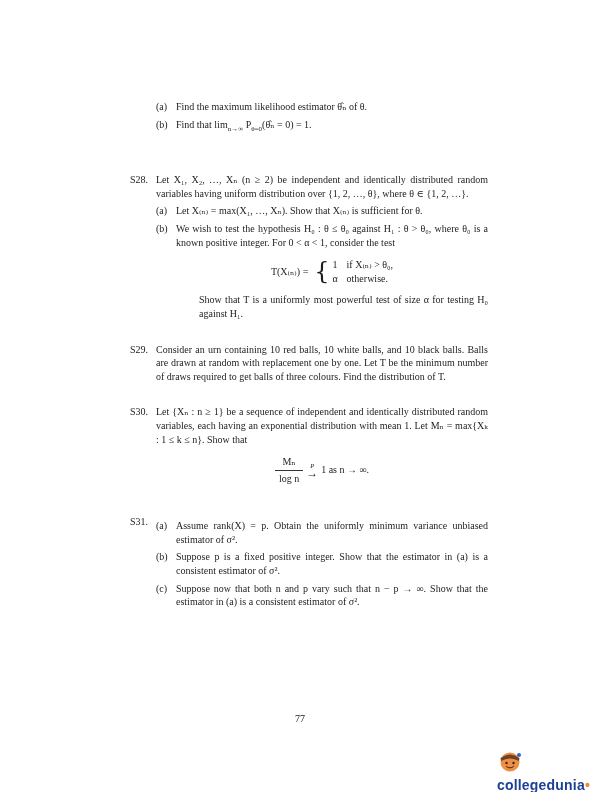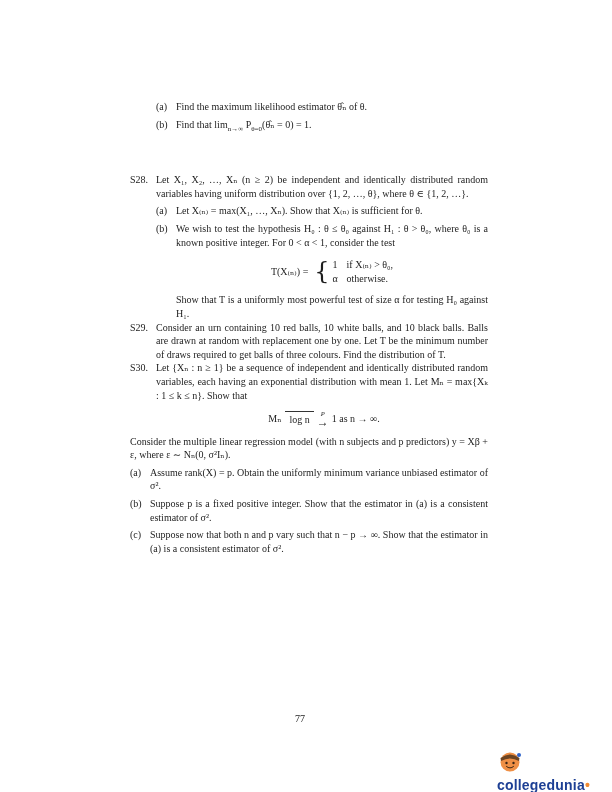--- a/index.html
+++ b/index.html
@@ -18,38 +18,38 @@
   .content { position:absolute; left:130px; top:96px; width:358px; }
   .jt { text-align:justify; }
 
   
   .carryover { margin-left:26px; }
   .part { display:flex; margin-top:4px; }
   .part-label { width:20px; flex:none; }
   .part-text { flex:1; }
 
   
-  .question { display:flex; }
+  .question { display:flex; margin-top:22px; }
   .question.first { margin-top:42px;justify-content:space-between; }
   .qid { width:26px; flex:none; }
   .qbody { flex:1; }
   .parts { margin-top:4px; }
 
   sub { font-size:7px; line-height:0; }
 
   
   .formula-row { display:flex; justify-content:center; align-items:center; margin:9px 0 8px 0; }
   .flhs { margin-right:4px; }
   .brace { font-size:24px; font-weight:300; line-height:1; margin:0 3px 2px 2px; font-family:"DejaVu Serif",serif; }
   .cases { display:inline-flex; flex-direction:column; text-align:left; }
   .case-row { display:flex; }
   .case-val { width:14px; flex:none; }
-  .after-formula { margin-top:2px; }
+  .after-formula { margin-top:2px;margin-left:23px; }
 
-  .frac { display:inline-flex; flex-direction:row; align-items:center; }
+  .frac { display:inline-flex; flex-direction:column; align-items:center; }
   .frac .num { display:block; padding:0 4px 1px 4px; text-align:center; }
   .frac .den { display:block; border-top:0.9px solid #333; padding:1px 4px 0 4px; text-align:center; }
   .arrow-stack { display:inline-flex; flex-direction:column; align-items:center; margin:0 3px; }
   .arrow-label { font-size:6.5px; font-style:italic; line-height:1; }
   .arrow-glyph { font-size:12px; line-height:0.7; }
 
   .page-number { position:absolute; left:0; right:12px; top:712px; text-align:center; font-size:10px; }
 
   
   .brand { position:absolute; right:22px; top:747px; display:flex; gap:5px;flex-direction:column; }
@@ -130,22 +130,22 @@
           <span class="arrow-stack">
             <span class="arrow-label">P</span>
             <span class="arrow-glyph">→</span>
           </span>
           <span>1  as  n → ∞.</span>
         </div>
       </div>
     </div>
 
     <div class="question">
+      <span class="qid">S31.</span>
       <div class="qbody">
-        <div class="jt">Consider the multiple linear regression model (with n subjects and p predictors) y = Xβ + ε, where ε ∼ Nₙ(0, σ²Iₙ).</div>
         <div class="parts">
           <div class="part">
             <span class="part-label">(a)</span>
             <span class="part-text jt">Assume rank(X) = p. Obtain the uniformly minimum variance unbiased estimator of σ².</span>
           </div>
           <div class="part">
             <span class="part-label">(b)</span>
             <span class="part-text jt">Suppose p is a fixed positive integer. Show that the estimator in (a) is a consistent estimator of σ².</span>
           </div>
           <div class="part">

